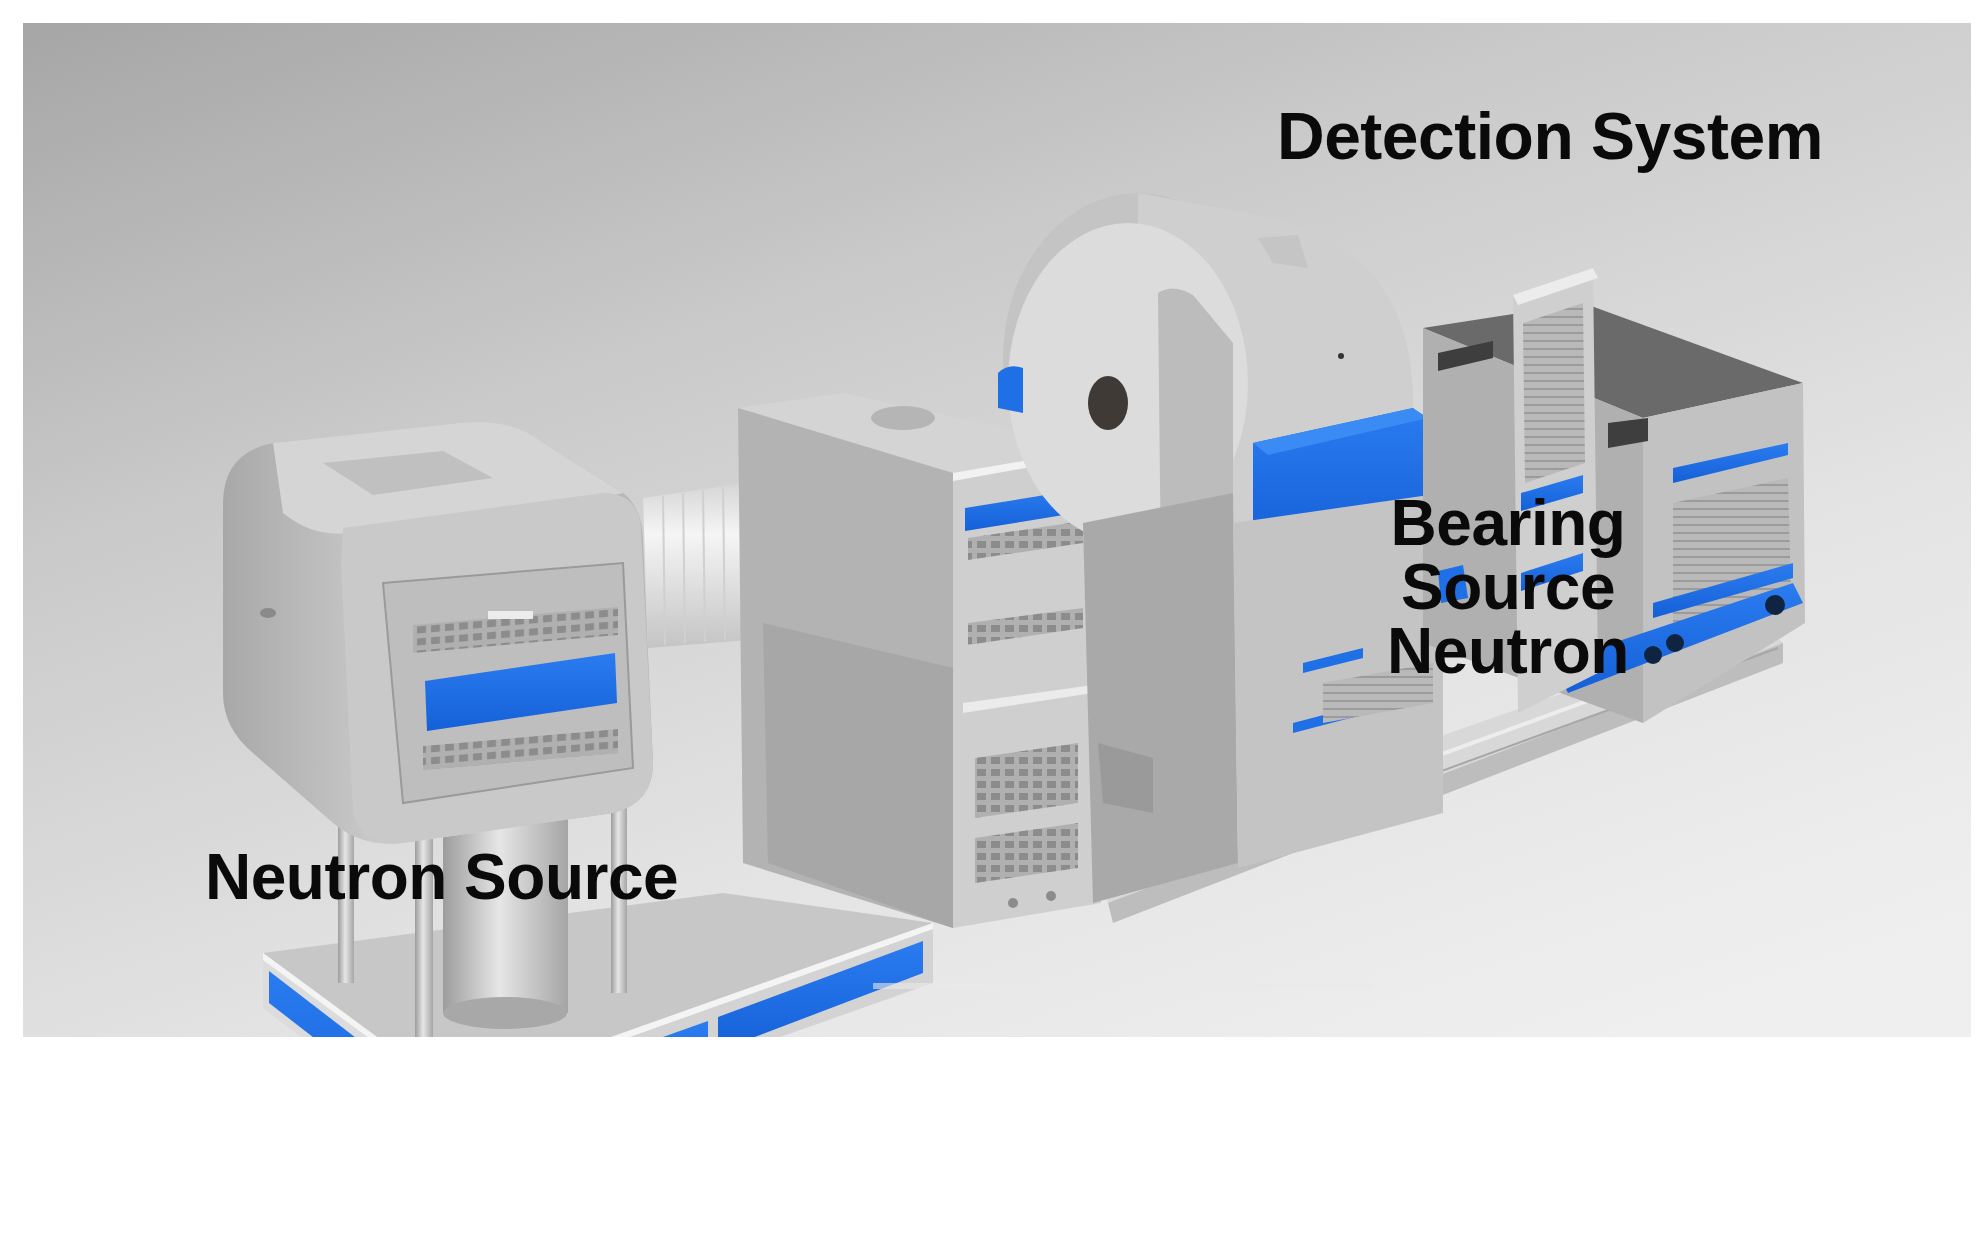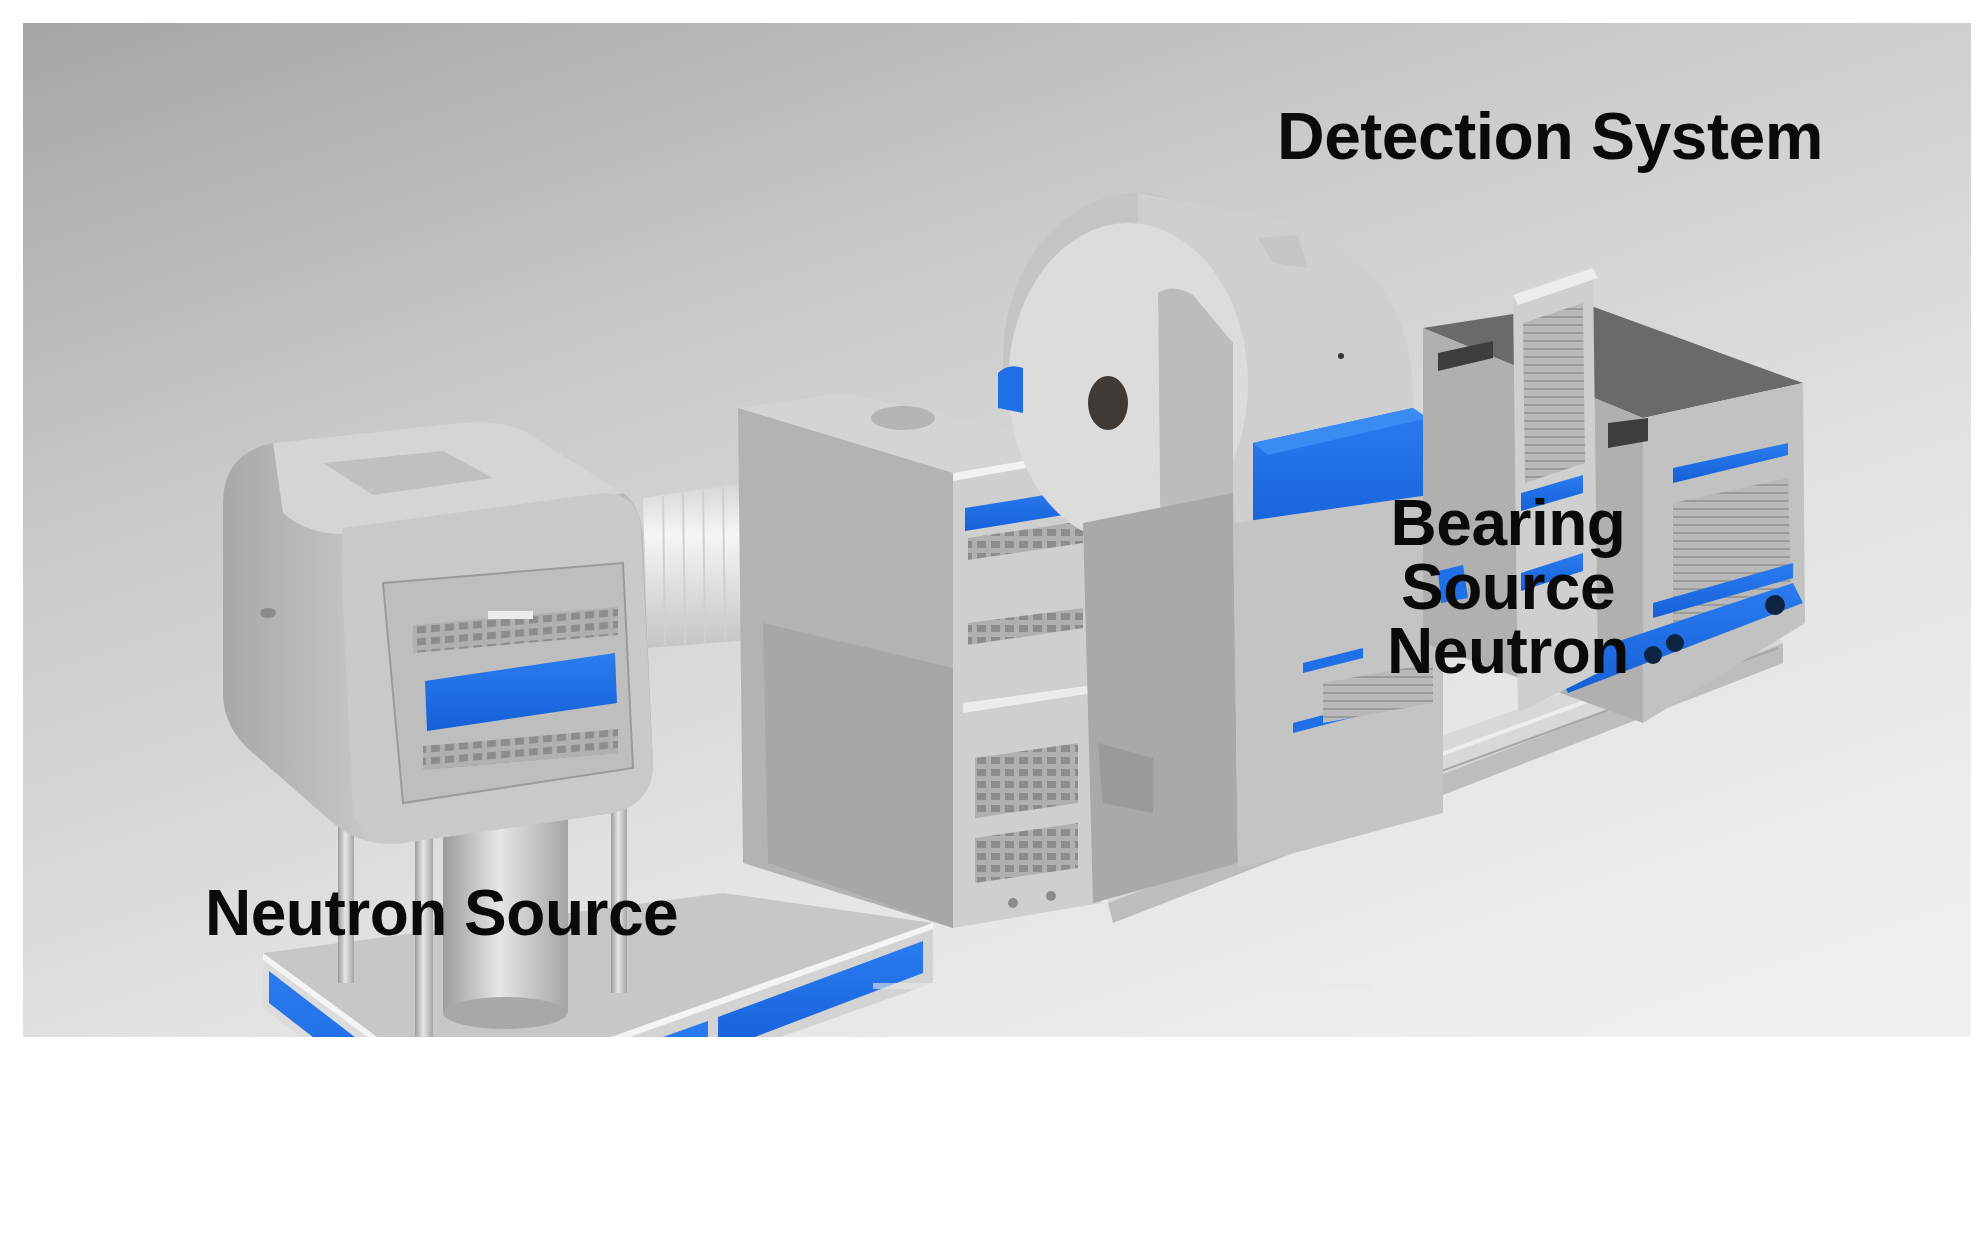--- a/index.html
+++ b/index.html
@@ -15,21 +15,21 @@
       font-weight: 700;
       color: #0a0a0a;
       white-space: nowrap;
       letter-spacing: -0.5px;
       line-height: 1;
     }
     .label-detection { left: 1254px; top: 80px; font-size: 66px; }
     .label-collimators { left: 768px; top: 155px; font-size: 64px; }
     .label-sample { left: 1320px; top: 468px; font-size: 64px; line-height: 64px; text-align: center; white-space: normal; width: 330px; }
     .label-sample span { display: block; }
-    .label-neutron { left: 182px; top: 822px; font-size: 64px; margin-top: 36px; }
+    .label-neutron { left: 182px; top: 822px; font-size: 64px; }
   </style>
 </head>
 <body>
 
 <div class="frame">
   <svg class="scene" viewBox="0 0 1948 1190" width="1948" height="1190" xmlns="http://www.w3.org/2000/svg">
     <defs>
       <linearGradient id="bg" x1="0" y1="0" x2="0.55" y2="1">
         <stop offset="0" stop-color="#a6a6a6"></stop>
         <stop offset="0.35" stop-color="#cacaca"></stop>

